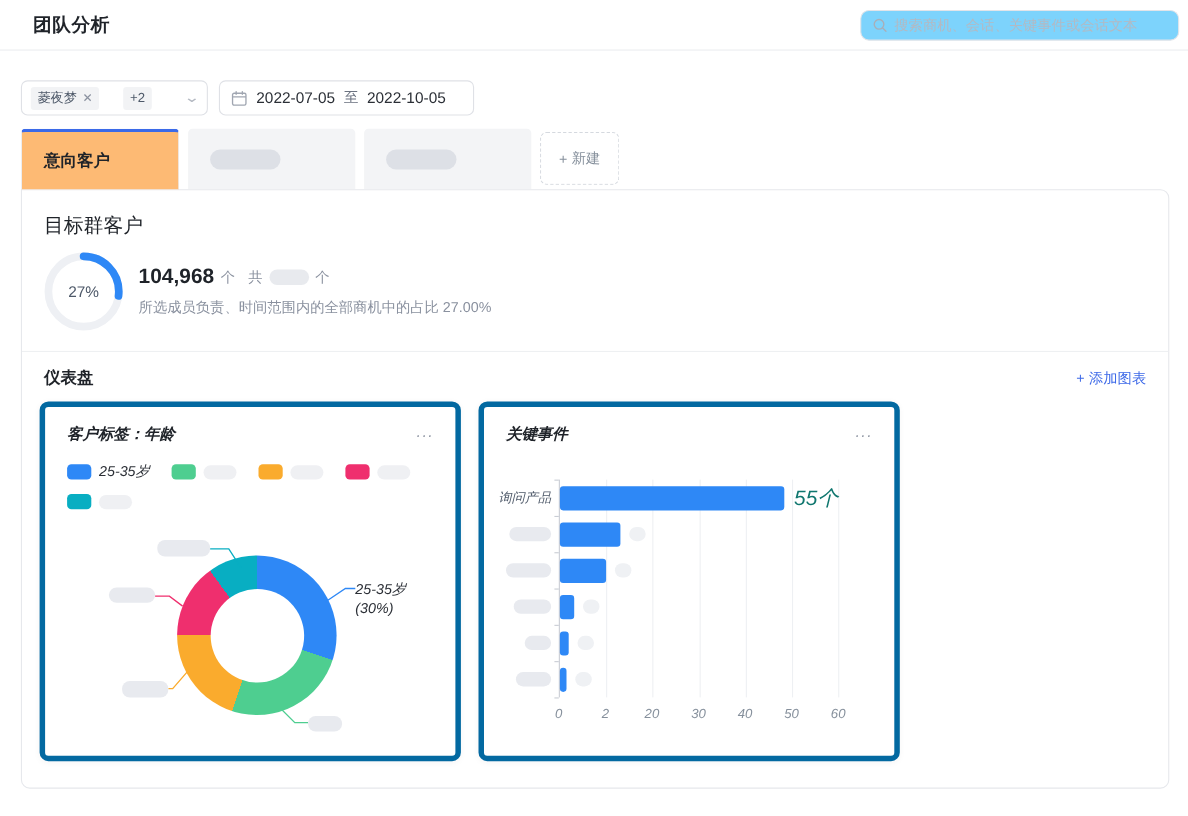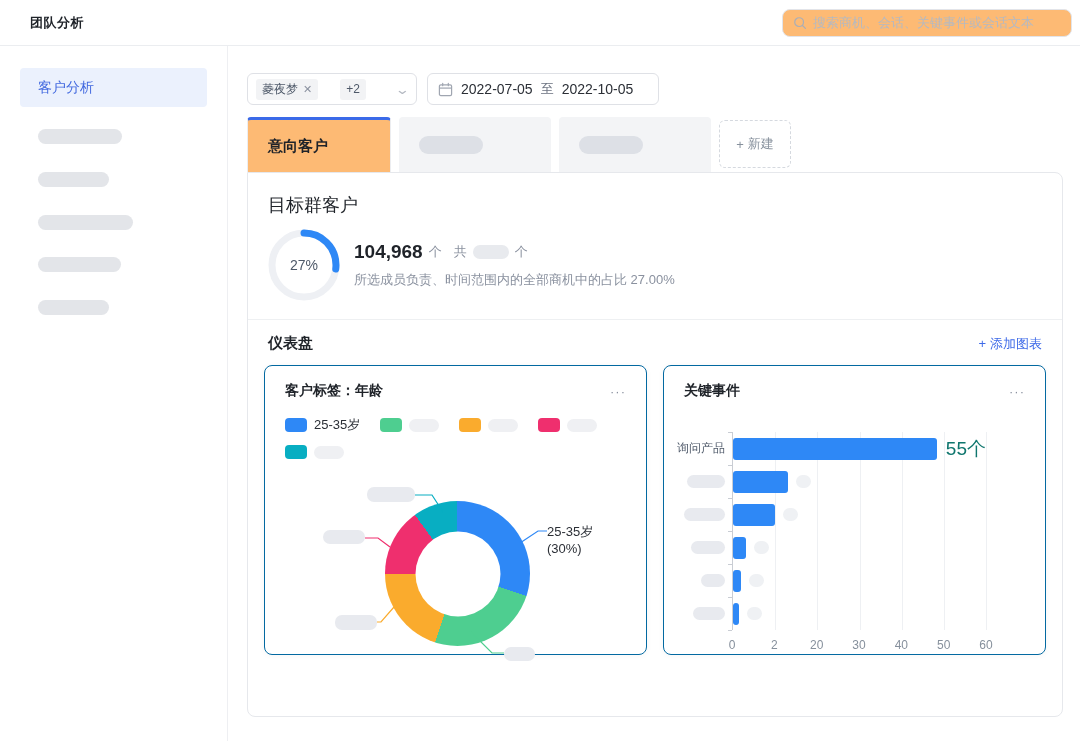--- a/index.html
+++ b/index.html
@@ -2,23 +2,23 @@
 <html><head>
 <meta charset="utf-8">
 <style>
   * { margin:0; padding:0; box-sizing:border-box; }
   html,body { width:1080px; height:742px; overflow:hidden; background:#fff;
     font-family:"Liberation Sans","DejaVu Sans",sans-serif; color:#1F2329; }
 
   
   .app-header { height:46px; display:flex; align-items:center; justify-content:space-between;
     padding:0 8px 0 30px; border-bottom:1px solid #EBEDF0; }
-  .app-title { font-size:13px; font-weight:600; color:#1F2329; letter-spacing:.5px; }
+  .app-title { font-size:17px; font-weight:600; color:#1F2329; letter-spacing:.5px; }
   .search-box { width:290px; height:28px; border:1px solid #E2E4E9; border-radius:8px;
-    display:flex; align-items:center; padding:0 10px; gap:6px; color:#A9AEB8; background:#fdba74; }
+    display:flex; align-items:center; padding:0 10px; gap:6px; color:#A9AEB8; background:#7dd3fc; }
   .search-box input { border:none; outline:none; flex:1; font-size:13px; color:#4E5969;
     font-family:inherit; background:transparent; }
   .search-box input::placeholder { color:#B4B9C2; }
   .search-svg { width:14px; height:14px; flex:none; }
 
   
   .layout { display:flex; height:695px; }
   .sidebar { width:228px; flex:none; border-right:1px solid #EEEFF2; padding-top:22px; }
   .side-item-active { margin:0 20px; height:39px; background:#EBF1FD; border-radius:4px;
     display:flex; align-items:center; padding-left:18px; font-size:14px; color:#4168DF; }
@@ -76,22 +76,22 @@
   .ph-pill { background:#E8EAEE; border-radius:7px; display:inline-block; }
   .total-ph { width:36px; height:14px; }
   .target-note { font-size:13px; color:#8A919F; margin-top:8px; }
   .hr { height:1px; background:#EEF0F2; margin:0 0 0 0; }
 
   .dash-head { display:flex; align-items:center; justify-content:space-between; padding:14px 20px 12px 20px; }
   .dash-title { font-size:15px; font-weight:700; }
   .add-chart { color:#3E6AE8; font-size:13px; display:flex; align-items:center; gap:4px; cursor:pointer; }
 
   .cards { display:flex; gap:16px; padding:0 16px; }
-  .card { width:383px; height:290px; border:1px solid #0369a1; border-radius:8px; background:#fff;
-    box-shadow:0 1px 6px rgba(31,35,41,.04); padding:16px 20px; position:relative; }
+  .card { width:383px; height:327px; border:5px solid #0369a1; border-radius:8px; background:#fff;
+    box-shadow:0 1px 6px rgba(31,35,41,.04); padding:16px 20px; position:relative;font-style:italic; }
   .card-head { display:flex; justify-content:space-between; align-items:center; }
   .card-title { font-size:14px; font-weight:700; color:#1F2329; }
   .more-dots { color:#8A919F; font-size:13px; letter-spacing:1px; cursor:pointer; line-height:1; }
 
   
   .legend { display:flex; flex-wrap:wrap; column-gap:20px; row-gap:11px; margin-top:16px; }
   .legend-item { display:flex; align-items:center; gap:7px; }
   .legend-swatch { width:22px; height:14px; border-radius:4px; }
   .legend-text { font-size:13px; color:#2B2F36; }
   .legend-ph { width:30px; height:13px; border-radius:6.5px; background:#EFF0F3; }
@@ -133,30 +133,20 @@
     <svg class="search-svg" viewBox="0 0 16 16">
       <circle cx="7" cy="7" r="5" fill="none" stroke="#A9AEB8" stroke-width="1.4"></circle>
       <line x1="10.8" y1="10.8" x2="14.2" y2="14.2" stroke="#A9AEB8" stroke-width="1.4" stroke-linecap="round"></line>
     </svg>
     <input type="text" placeholder="搜索商机、会话、关键事件或会话文本" style="">
   </div>
 </div>
 
 <div class="layout">
 
-  <div class="sidebar">
-    <div class="side-item-active">
-      <span>客户分析</span>
-    </div>
-    <div class="side-ph sp1"></div>
-    <div class="side-ph sp2"></div>
-    <div class="side-ph sp3"></div>
-    <div class="side-ph sp4"></div>
-    <div class="side-ph sp5"></div>
-  </div>
 
   <div class="main">
 
 
     <div class="filter-row">
       <div class="member-select">
         <div class="chip">
           <span>菱夜梦</span>
           <span class="chip-x">✕</span>
         </div>

